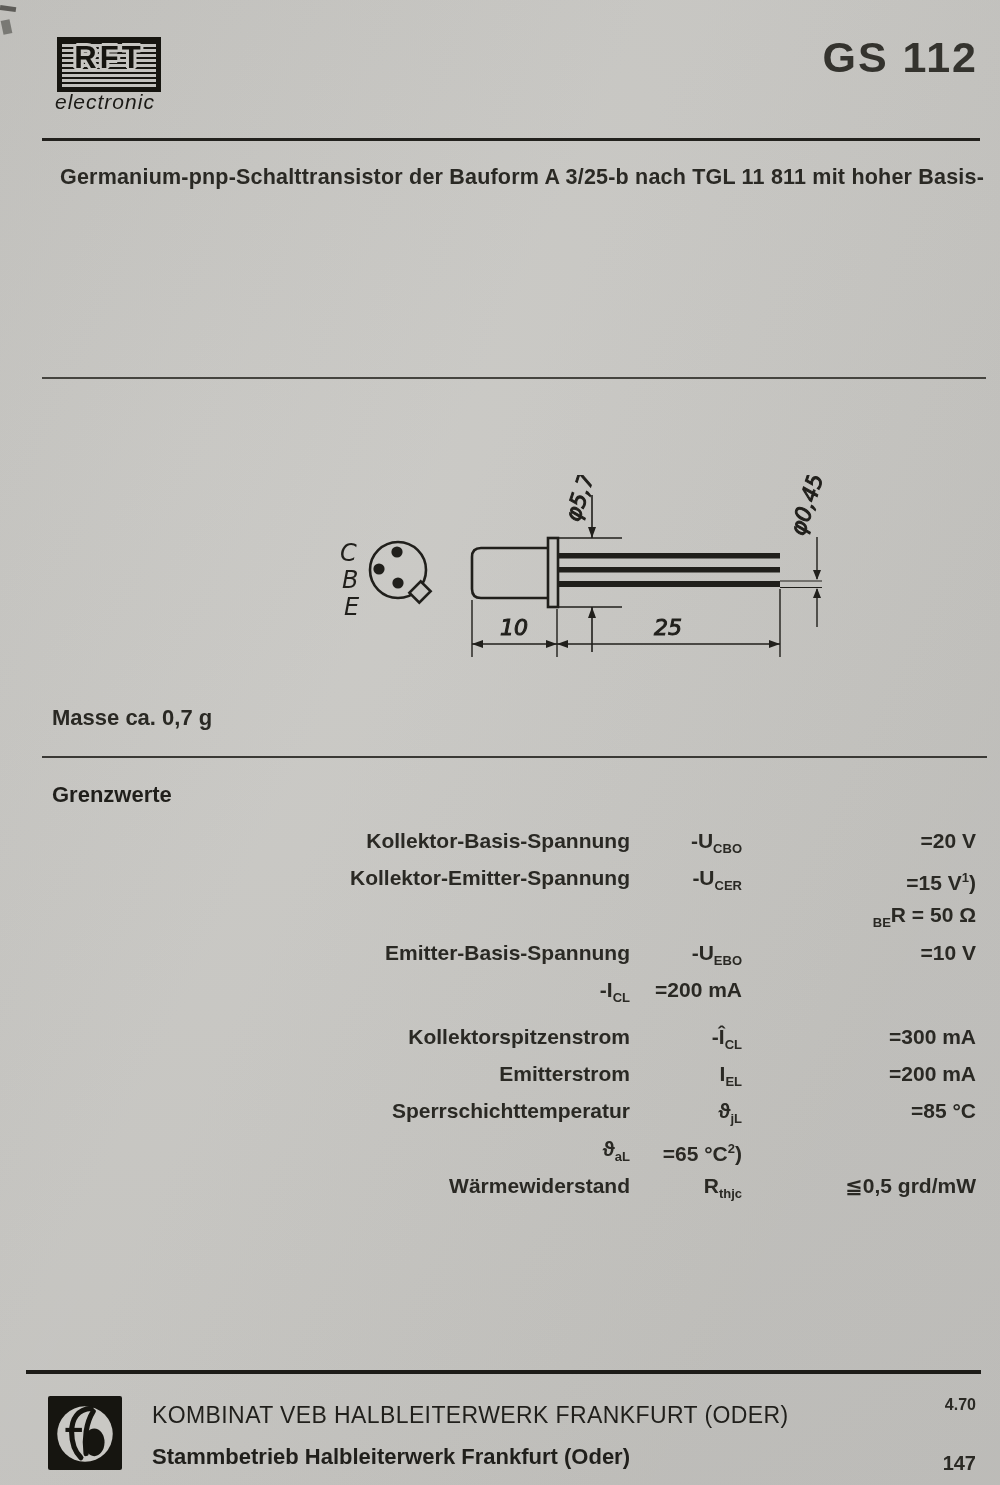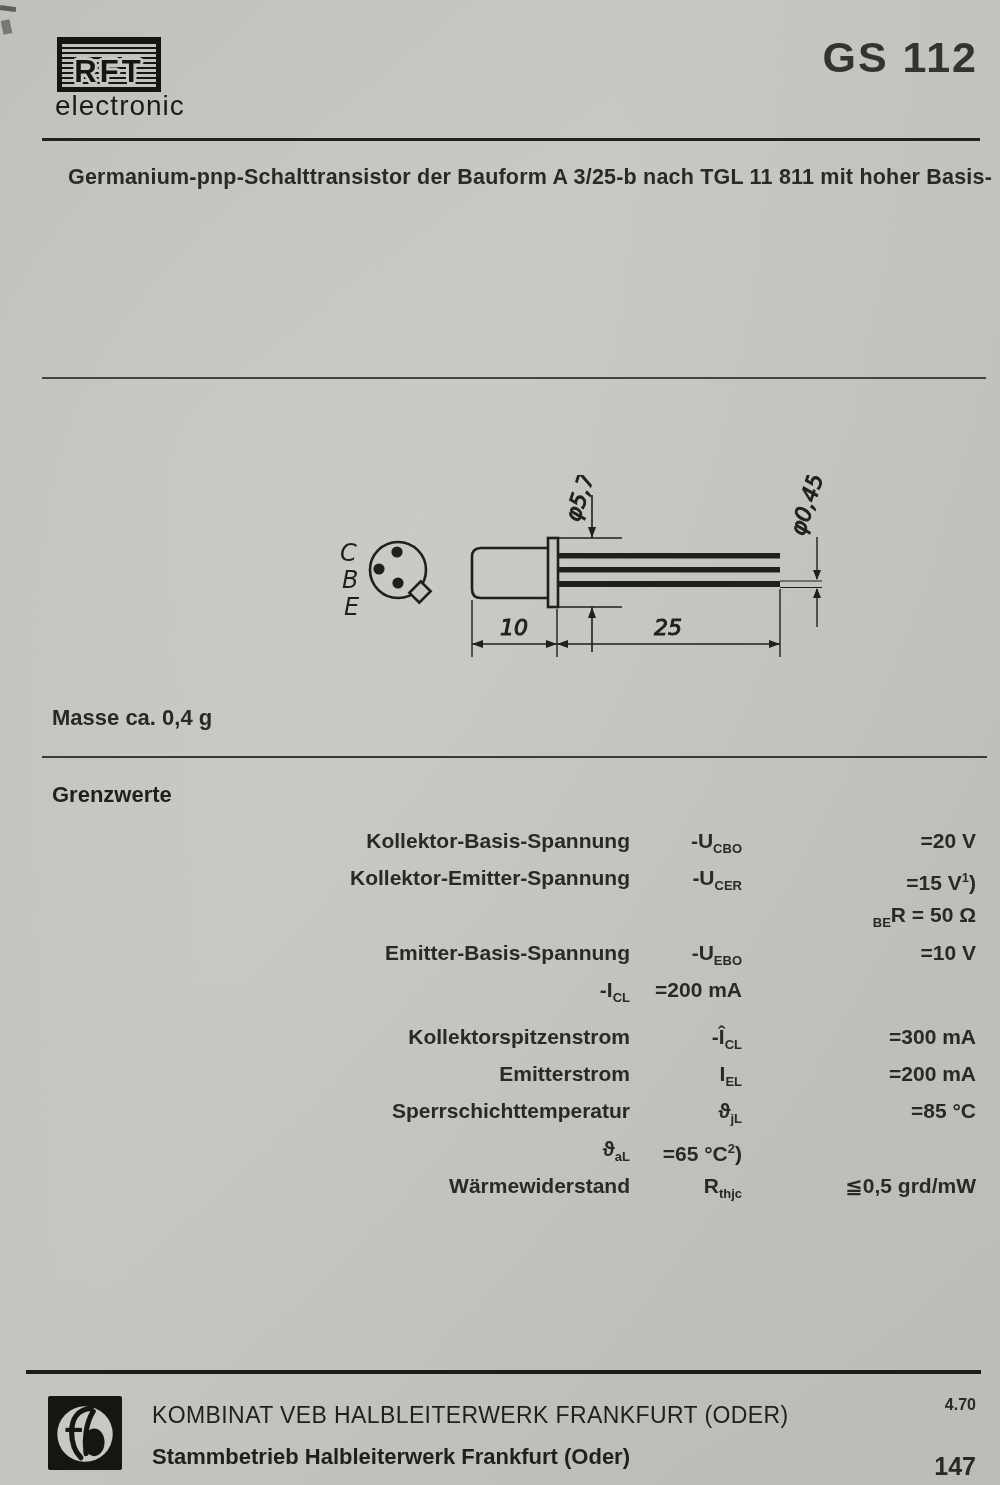--- a/index.html
+++ b/index.html
@@ -22,43 +22,43 @@
 
   
   .artifact-a{left:0;top:6px;width:16px;height:5px;background:#3c3b37;transform:rotate(8deg);opacity:.75;}
   .artifact-b{left:2px;top:20px;width:9px;height:14px;background:#4a4944;transform:rotate(-12deg);opacity:.6;}
 
   
   .rft-box{
     left:57px;top:37px;width:104px;height:55px;
     border:5px solid #161510;box-sizing:border-box;
     background-image:repeating-linear-gradient(180deg,#161510 0 2px,rgba(0,0,0,0) 2px 5px);
-    display:flex;align-items:flex-end;justify-content:center;
+    display:flex;align-items:flex-start;justify-content:center;
   }
   .rft-text{
     font-weight:900;font-size:31px;letter-spacing:3px;color:#161510;line-height:1;
     text-shadow:
       -3px 0 0 #c7c6c2, 3px 0 0 #c7c6c2, 0 -3px 0 #c7c6c2, 0 3px 0 #c7c6c2,
       -2px -2px 0 #c7c6c2, 2px -2px 0 #c7c6c2, -2px 2px 0 #c7c6c2, 2px 2px 0 #c7c6c2;
   }
   .rft-sub{
-    left:55px;top:90px;font-size:28px;font-weight:400;letter-spacing:1px;color:#1b1a16;
+    left:55px;top:90px;font-size:21px;font-weight:400;letter-spacing:1px;color:#1b1a16;font-style:italic;
   }
   .part-number{
     right:22px;top:33px;font-size:43px;font-weight:800;letter-spacing:2px;color:#34332e;
   }
 
   .rule{background:#22211d;}
   .rule1{left:42px;top:138px;width:938px;height:3px;}
   .rule2{left:42px;top:377px;width:944px;height:2px;background:#45443f;}
   .rule3{left:42px;top:756px;width:945px;height:2px;background:#3a3935;}
   .rule4{left:26px;top:1370px;width:955px;height:4px;background:#1d1c18;}
 
   .description{
-    left:68px;top:162px;width:924px;
+    left:60px;top:162px;width:924px;
     font-size:21.5px;font-weight:700;color:#2a2924;line-height:31px;
     letter-spacing:0.2px;
   }
   .description .l1{text-align:justify;text-align-last:justify;}
 
   .mass-note{left:52px;top:705px;font-size:22px;font-weight:700;color:#2a2924;}
 
   .limits-title{left:52px;top:782px;font-size:22px;font-weight:800;color:#201f1b;}
 
   .limits-table{left:52px;top:826px;width:924px;font-size:21px;font-weight:600;color:#2a2924;text-align:right;}
@@ -66,21 +66,21 @@
   .lrow.gap{margin-top:10px;}
   .cond{line-height:29px;}
   .rel{display:inline-block;width:36px;}
   sub{font-size:13px;font-weight:700;}
   sup{font-size:13px;font-weight:700;}
 
   .footer-logo{left:48px;top:1396px;width:74px;height:74px;}
   .footer-line1{left:152px;top:1402px;font-size:23px;font-weight:400;letter-spacing:0.4px;color:#201f1b;}
   .footer-line2{left:152px;top:1444px;font-size:22px;font-weight:800;color:#201f1b;}
   .date-code{right:24px;top:1396px;font-size:16px;font-weight:600;color:#2a2924;}
-  .page-number{right:24px;top:1452px;font-size:25px;font-weight:600;color:#2a2924;}
+  .page-number{right:24px;top:1452px;font-size:20px;font-weight:600;color:#2a2924;}
 
   .drawing-svg{left:330px;top:475px;width:510px;height:190px;}
   .drawing-svg text{fill:#201f1b;}
   .dim-label{font-style:italic;font-size:22px;font-family:"DejaVu Sans",sans-serif;}
   .pin-label{font-style:italic;font-size:24px;font-family:"DejaVu Sans",sans-serif;}
 </style>
 </head>
 <body>
 
 <div class="page">
@@ -153,21 +153,21 @@
       <polygon points="142,169 153,165 153,173" fill="#201f1b" stroke="none"></polygon>
       <polygon points="227,169 216,165 216,173" fill="#201f1b" stroke="none"></polygon>
       <line x1="227" y1="169" x2="450" y2="169" stroke-width="1.6"></line>
       <polygon points="227,169 238,165 238,173" fill="#201f1b" stroke="none"></polygon>
       <polygon points="450,169 439,165 439,173" fill="#201f1b" stroke="none"></polygon>
       <text class="dim-label" x="184" y="160" text-anchor="middle">10</text>
       <text class="dim-label" x="338" y="160" text-anchor="middle">25</text>
     </g>
   </svg>
 
-  <div class="abs mass-note">Masse ca. 0,4 g</div>
+  <div class="abs mass-note">Masse ca. 0,7 g</div>
 
   <div class="abs rule rule3"></div>
 
   <div class="abs limits-title">Grenzwerte</div>
 
   <div class="abs limits-table">
 
     <div class="lrow">
       <span>Kollektor-Basis-Spannung</span>
       <span><span>-U</span><sub>CBO</sub></span>

